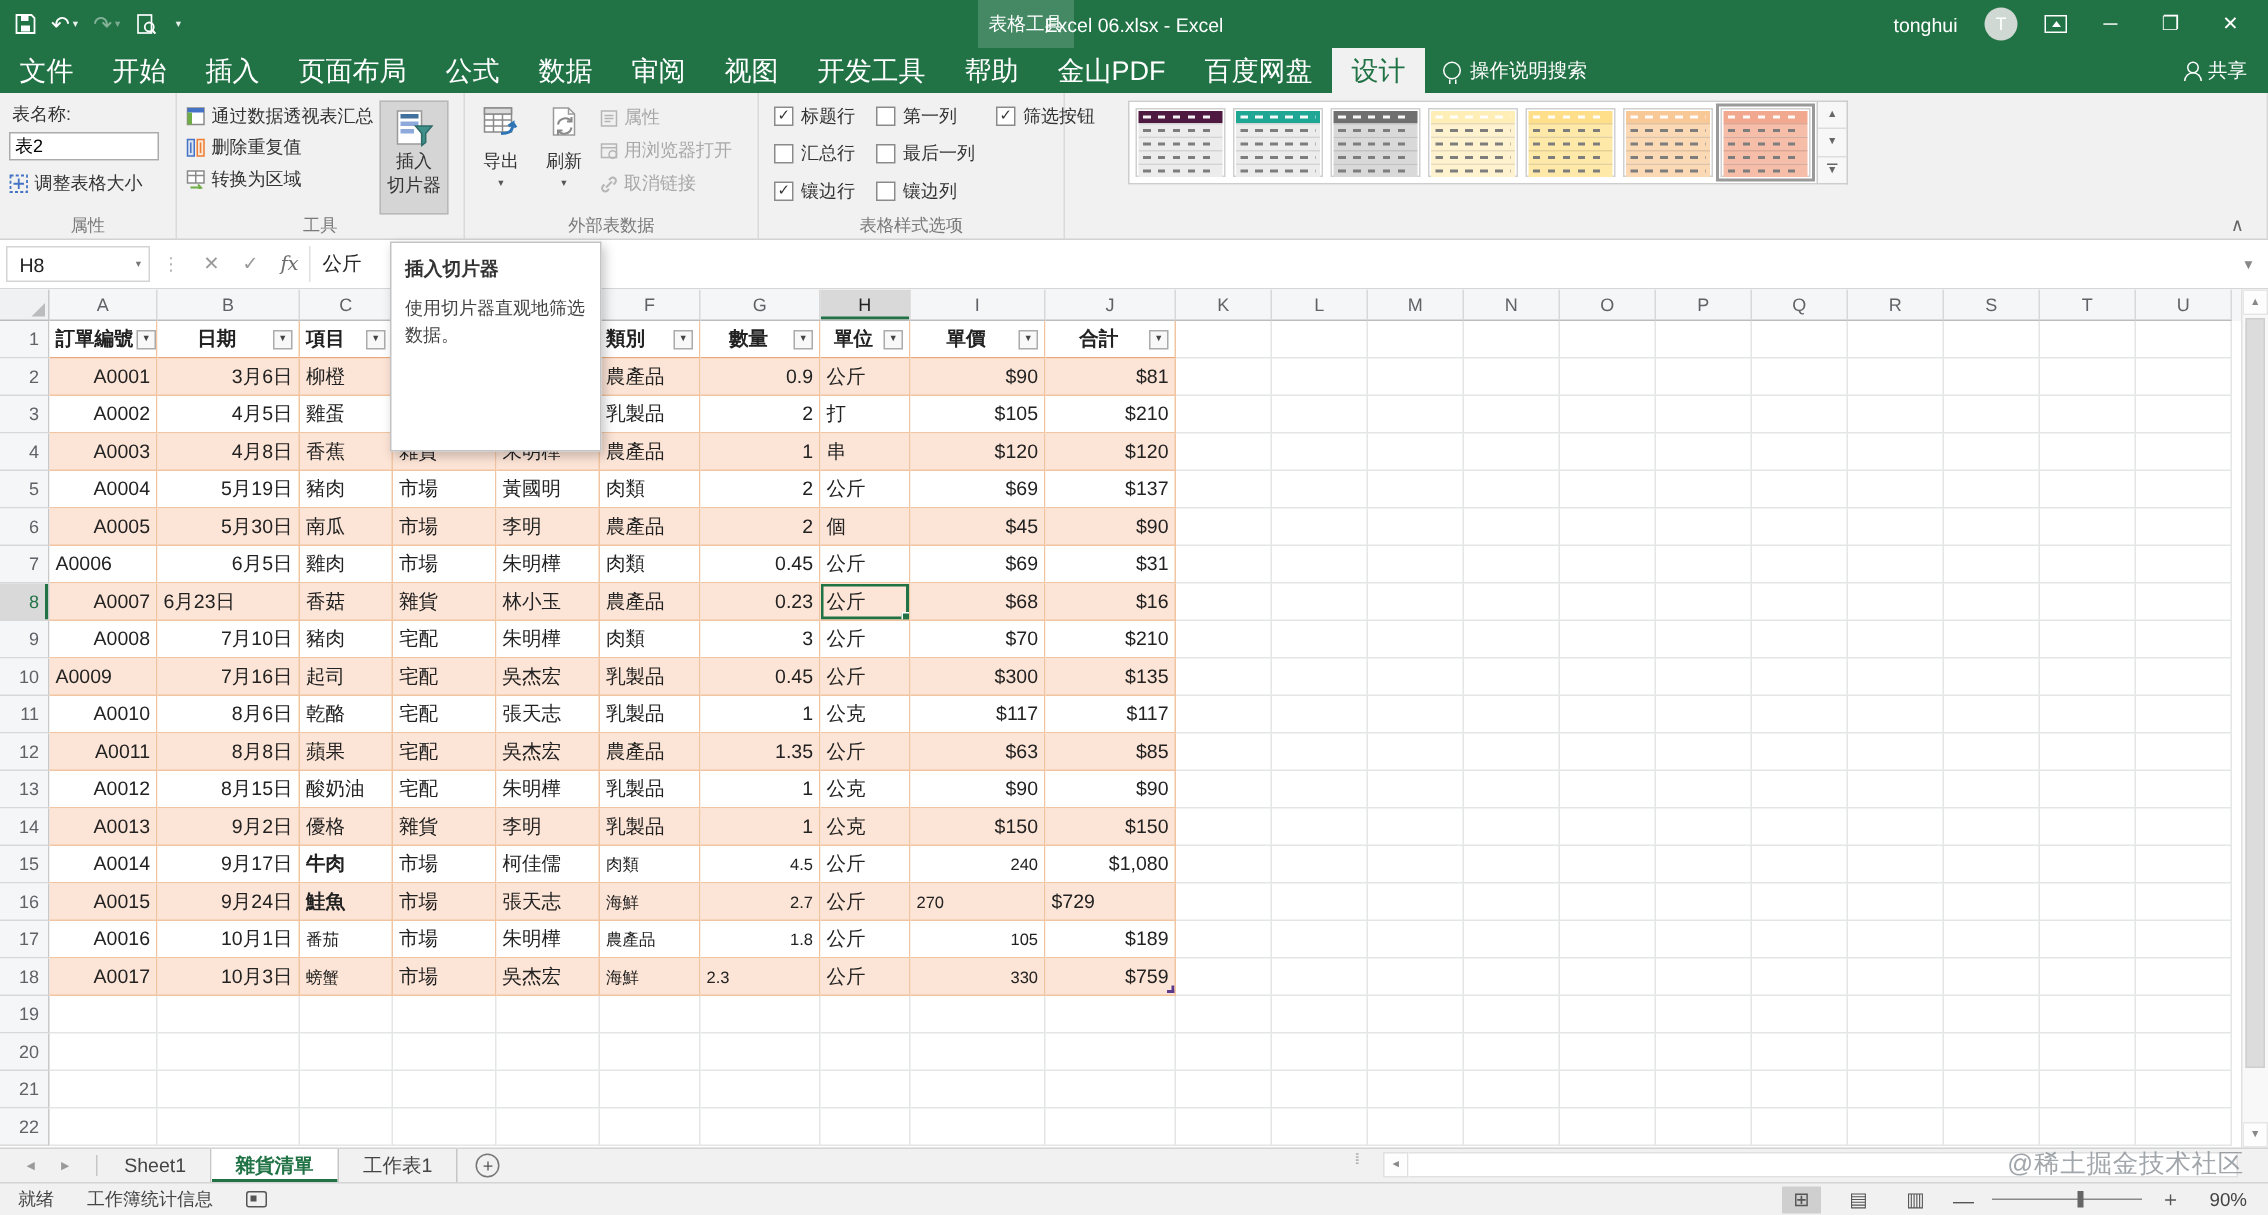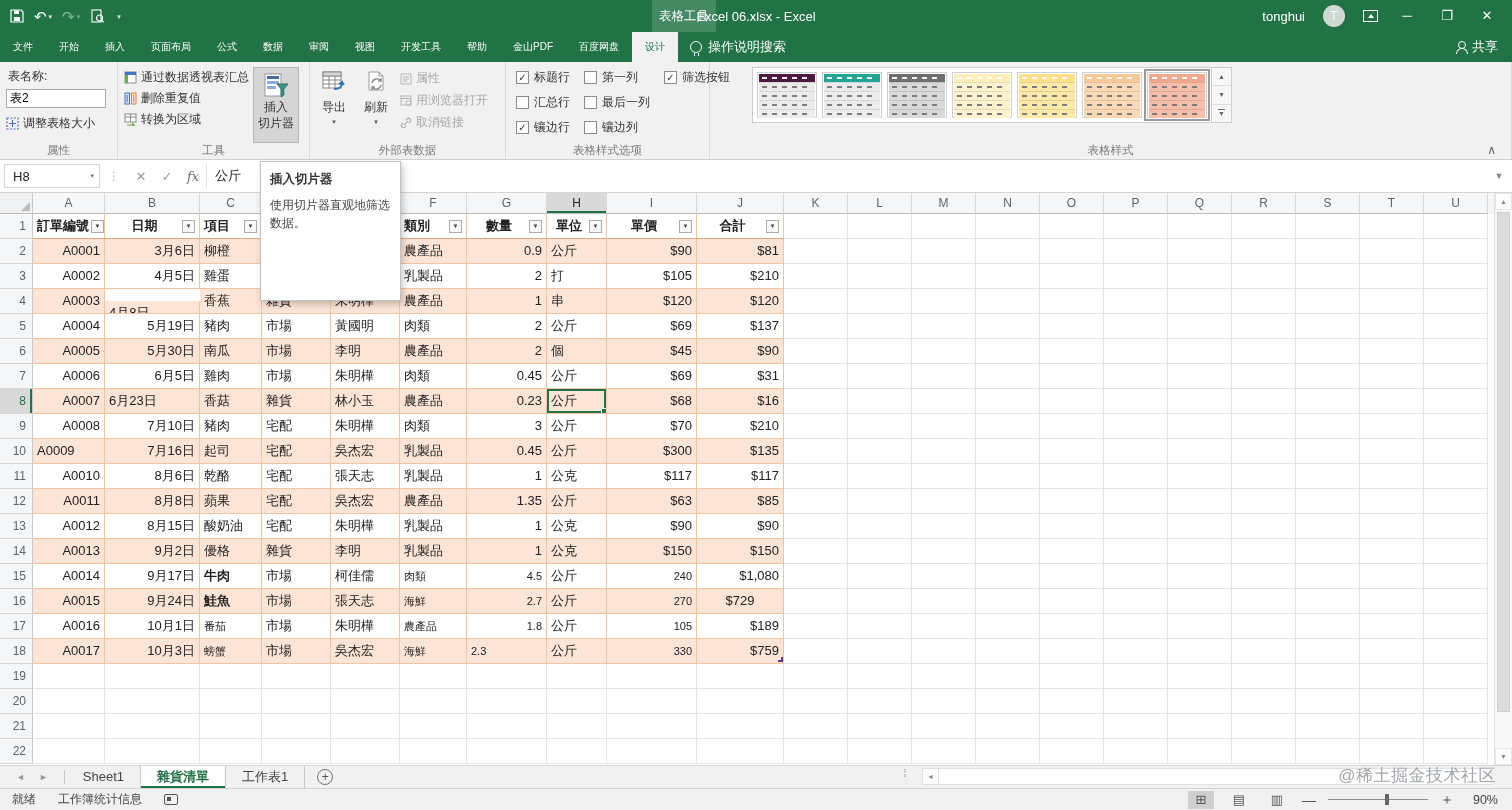--- a/index.html
+++ b/index.html
@@ -16,21 +16,21 @@
   .ctx-tab { position:absolute; left:652px; top:0; width:64px; height:32px; background:rgba(255,255,255,.16); font-size:12.5px; display:flex; align-items:center; justify-content:center; }
   .tb-right { position:absolute; right:0; top:0; height:32px; display:flex; align-items:center; gap:18px; padding-right:14px; }
   .user-name { font-size:13px; }
   .avatar { width:22px; height:22px; border-radius:50%; background:#cfd8d2; color:#fff; font-size:12px; display:flex; align-items:center; justify-content:center; }
   .winbtn { font-size:13px; width:22px; text-align:center; line-height:32px; }
   .ribbon-opts { width:15px; height:12px; border:1px solid #fff; position:relative; }
   .ribbon-opts::after { content:""; position:absolute; left:4px; top:3px; border-left:3px solid transparent; border-right:3px solid transparent; border-bottom:4px solid #fff; }
 
   
   .menubar { position:absolute; left:0; top:32px; width:100%; height:30px; background:#217346; display:flex; align-items:stretch; color:#fff; }
-  .mtab { padding:0 13px; font-size:10px; line-height:30px; cursor:default; white-space:nowrap; }
+  .mtab { padding:0 13px; font-size:18px; line-height:30px; cursor:default; white-space:nowrap; }
   .mtab.active { background:#f1f1f1; color:#217346; }
   .tell-me { display:flex; align-items:center; gap:6px; padding:0 12px; font-size:13px; }
   .bulb { width:12px; height:12px; border:1.5px solid #fff; border-radius:50%; position:relative; }
   .bulb::after { content:""; position:absolute; left:3px; bottom:-4px; width:3px; height:3px; border-left:1.5px solid #fff; border-right:1.5px solid #fff; }
   .share { position:absolute; right:14px; top:32px; height:30px; display:flex; align-items:center; gap:5px; color:#fff; font-size:13px; }
   .person-ico { width:12px; height:12px; position:relative; }
   .person-ico::before { content:""; position:absolute; left:3px; top:0; width:6px; height:6px; border:1.3px solid #fff; border-radius:50%; }
   .person-ico::after { content:""; position:absolute; left:1px; bottom:-1px; width:10px; height:5px; border:1.3px solid #fff; border-bottom:none; border-radius:6px 6px 0 0; }
 
   
@@ -406,21 +406,20 @@
             <div class="th-row" style="background-color: rgb(246, 189, 169);"></div>
             <div class="th-row" style="background-color: rgb(246, 189, 169);"></div>
           </div>
         </div>
       <div class="gal-scroll">
         <div class="gs-btn">▲</div>
         <div class="gs-btn">▼</div>
         <div class="gs-btn" style="border-bottom:none; text-decoration:overline;">▼</div>
       </div>
     </div>
-    <div class="glabel">表格样式</div>
   </div>
 
   <div class="collapse-ribbon">∧</div>
 </div>
 
 <div class="fbar">
   <div class="namebox">
     <span>H8</span>
     <span class="caret">▾</span>
   </div>
@@ -556,21 +555,21 @@
         <div class="cell empty" style="width: 64px;"></div>
         <div class="cell empty" style="width: 64px;"></div>
         <div class="cell empty" style="width: 64px;"></div>
         <div class="cell empty" style="width: 64px;"></div>
         <div class="cell empty" style="width: 64px;"></div>
         <div class="cell empty" style="width: 64px;"></div>
       </div>
       <div class="grow">
         <div class="rowh">4</div>
         <div class="cell dcell band" style="width: 72px; text-align: right;"><span>A0003</span></div>
-        <div class="cell dcell band" style="width: 95px;  margin-top: 12px;"><span>4月8日</span></div>
+        <div class="cell dcell band" style="width: 95px; text-align: right;"><span>4月8日</span></div>
         <div class="cell dcell band" style="width: 62px; text-align: left;"><span>香蕉</span></div>
         <div class="cell dcell band" style="width: 69px; text-align: left;"><span>雜貨</span></div>
         <div class="cell dcell band" style="width: 69px; text-align: left;"><span>朱明樺</span></div>
         <div class="cell dcell band" style="width: 67px; text-align: left;"><span>農產品</span></div>
         <div class="cell dcell band" style="width: 80px; text-align: right;"><span>1</span></div>
         <div class="cell dcell band" style="width: 60px; text-align: left;"><span>串</span></div>
         <div class="cell dcell band" style="width: 90px; text-align: right;"><span>$120</span></div>
         <div class="cell dcell band" style="width: 87px; text-align: right;"><span>$120</span></div>
         <div class="cell empty" style="width: 64px;"></div>
         <div class="cell empty" style="width: 64px;"></div>
@@ -627,21 +626,21 @@
         <div class="cell empty" style="width: 64px;"></div>
         <div class="cell empty" style="width: 64px;"></div>
         <div class="cell empty" style="width: 64px;"></div>
         <div class="cell empty" style="width: 64px;"></div>
         <div class="cell empty" style="width: 64px;"></div>
         <div class="cell empty" style="width: 64px;"></div>
         <div class="cell empty" style="width: 64px;"></div>
       </div>
       <div class="grow">
         <div class="rowh">7</div>
-        <div class="cell dcell" style="width: 72px; text-align: right;"><span>A0006</span></div>
+        <div class="cell dcell" style="width: 72px; text-align: left;"><span>A0006</span></div>
         <div class="cell dcell" style="width: 95px; text-align: right;"><span>6月5日</span></div>
         <div class="cell dcell" style="width: 62px; text-align: left;"><span>雞肉</span></div>
         <div class="cell dcell" style="width: 69px; text-align: left;"><span>市場</span></div>
         <div class="cell dcell" style="width: 69px; text-align: left;"><span>朱明樺</span></div>
         <div class="cell dcell" style="width: 67px; text-align: left;"><span>肉類</span></div>
         <div class="cell dcell" style="width: 80px; text-align: right;"><span>0.45</span></div>
         <div class="cell dcell" style="width: 60px; text-align: left;"><span>公斤</span></div>
         <div class="cell dcell" style="width: 90px; text-align: right;"><span>$69</span></div>
         <div class="cell dcell" style="width: 87px; text-align: right;"><span>$31</span></div>
         <div class="cell empty" style="width: 64px;"></div>
@@ -851,22 +850,22 @@
       <div class="grow">
         <div class="rowh">16</div>
         <div class="cell dcell band" style="width: 72px; text-align: right;"><span>A0015</span></div>
         <div class="cell dcell band" style="width: 95px; text-align: right;"><span>9月24日</span></div>
         <div class="cell dcell band" style="width: 62px; text-align: left;"><span style="font-weight: bold;">鮭魚</span></div>
         <div class="cell dcell band" style="width: 69px; text-align: left;"><span>市場</span></div>
         <div class="cell dcell band" style="width: 69px; text-align: left;"><span>張天志</span></div>
         <div class="cell dcell band" style="width: 67px; text-align: left;"><span class="sm">海鮮</span></div>
         <div class="cell dcell band" style="width: 80px; text-align: right;"><span class="sm">2.7</span></div>
         <div class="cell dcell band" style="width: 60px; text-align: left;"><span>公斤</span></div>
-        <div class="cell dcell band" style="width: 90px; text-align: right;"><span class="sm">270</span></div>
-        <div class="cell dcell band" style="width: 87px; text-align: center;"><span>$729</span></div>
+        <div class="cell dcell band" style="width: 90px; text-align: left;"><span class="sm">270</span></div>
+        <div class="cell dcell band" style="width: 87px; text-align: left;"><span>$729</span></div>
         <div class="cell empty" style="width: 64px;"></div>
         <div class="cell empty" style="width: 64px;"></div>
         <div class="cell empty" style="width: 64px;"></div>
         <div class="cell empty" style="width: 64px;"></div>
         <div class="cell empty" style="width: 64px;"></div>
         <div class="cell empty" style="width: 64px;"></div>
         <div class="cell empty" style="width: 64px;"></div>
         <div class="cell empty" style="width: 64px;"></div>
         <div class="cell empty" style="width: 64px;"></div>
         <div class="cell empty" style="width: 64px;"></div>

